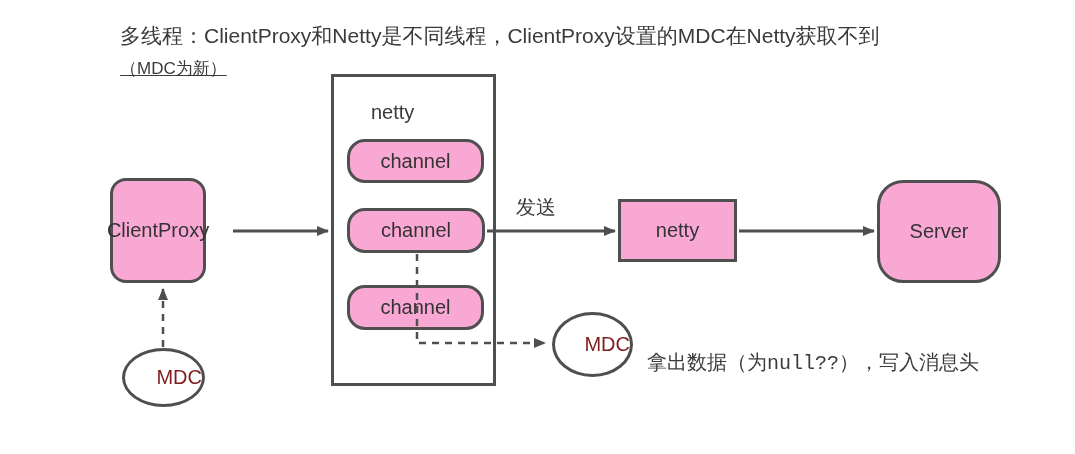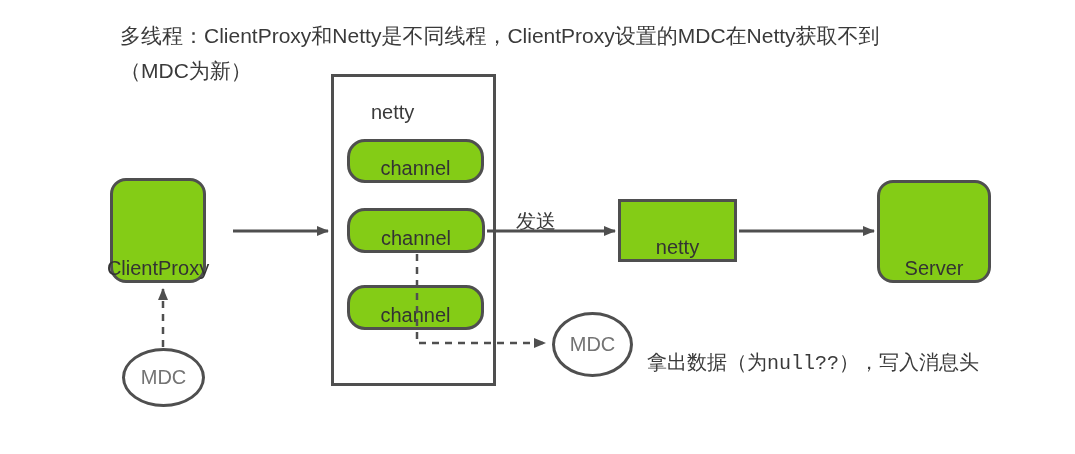--- a/index.html
+++ b/index.html
@@ -23,64 +23,64 @@
     pointer-events: none;
     z-index: 5;
   }
   .txt {
     position: absolute;
     color: #3a3a3a;
     white-space: nowrap;
     z-index: 3;
   }
   .title-l1 { left: 120px; top: 22px; font-size: 21px; }
-  .title-l2 { left: 120px; top: 57px; font-size: 21px; }
+  .title-l2 { left: 120px; top: 57px; font-size: 17px; text-decoration: underline; }
   .lbl-netty-container { left: 371px; top: 101px; font-size: 20px; }
   .lbl-store { left: 177px; top: 308px; font-size: 20px; }
-  .lbl-send  { left: 516px; top: 208px; font-size: 20px; }
+  .lbl-send  { left: 516px; top: 194px; font-size: 20px; }
   .lbl-fetch { left: 647px; top: 349px; font-size: 20px; font-family: Liberation Mono, monospace; }
   .box {
     position: absolute;
     box-sizing: border-box;
     border: 3px solid #4f4f4f;
-    background: #84cc16;
+    background: #f9a8d4;
     display: flex;
-    align-items: flex-end;
+    align-items: center;
     justify-content: center;
     font-size: 20px;
     color: #333333;
     z-index: 2;
   }
   .rounded { border-radius: 16px; }
   .clientproxy { left: 110px; top: 178px; width: 96px; height: 105px; }
   .nettycontainer {
     position: absolute;
     box-sizing: border-box;
     border: 3px solid #4f4f4f;
     background: #ffffff;
     left: 331px; top: 74px; width: 165px; height: 312px;
     z-index: 1;
   }
   .channel { border-radius: 18px; z-index: 2; }
   .ch1 { left: 347px; top: 139px; width: 137px; height: 44px; }
   .ch2 { left: 347px; top: 208px; width: 138px; height: 45px; }
   .ch3 { left: 347px; top: 285px; width: 137px; height: 45px; }
   .nettybox { left: 618px; top: 199px; width: 119px; height: 63px; }
-  .server { left: 877px; top: 180px; width: 114px; height: 103px; }
+  .server { left: 877px; top: 180px; width: 124px; height: 103px; border-radius: 26px; }
   .ellipse {
     position: absolute;
     box-sizing: border-box;
     border: 3px solid #4f4f4f;
     border-radius: 50%;
     background: #ffffff;
     display: flex;
     align-items: center;
-    justify-content: center;
+    justify-content: flex-end;
     font-size: 20px;
-    color: #737373;
+    color: #7f1d1d;
     z-index: 4;
   }
   .mdc-left  { left: 122px; top: 348px; width: 83px; height: 59px; }
   .mdc-right { left: 552px; top: 312px; width: 81px; height: 65px; }
 </style>
 </head>
 <body>
 
 <div class="canvas">
 

